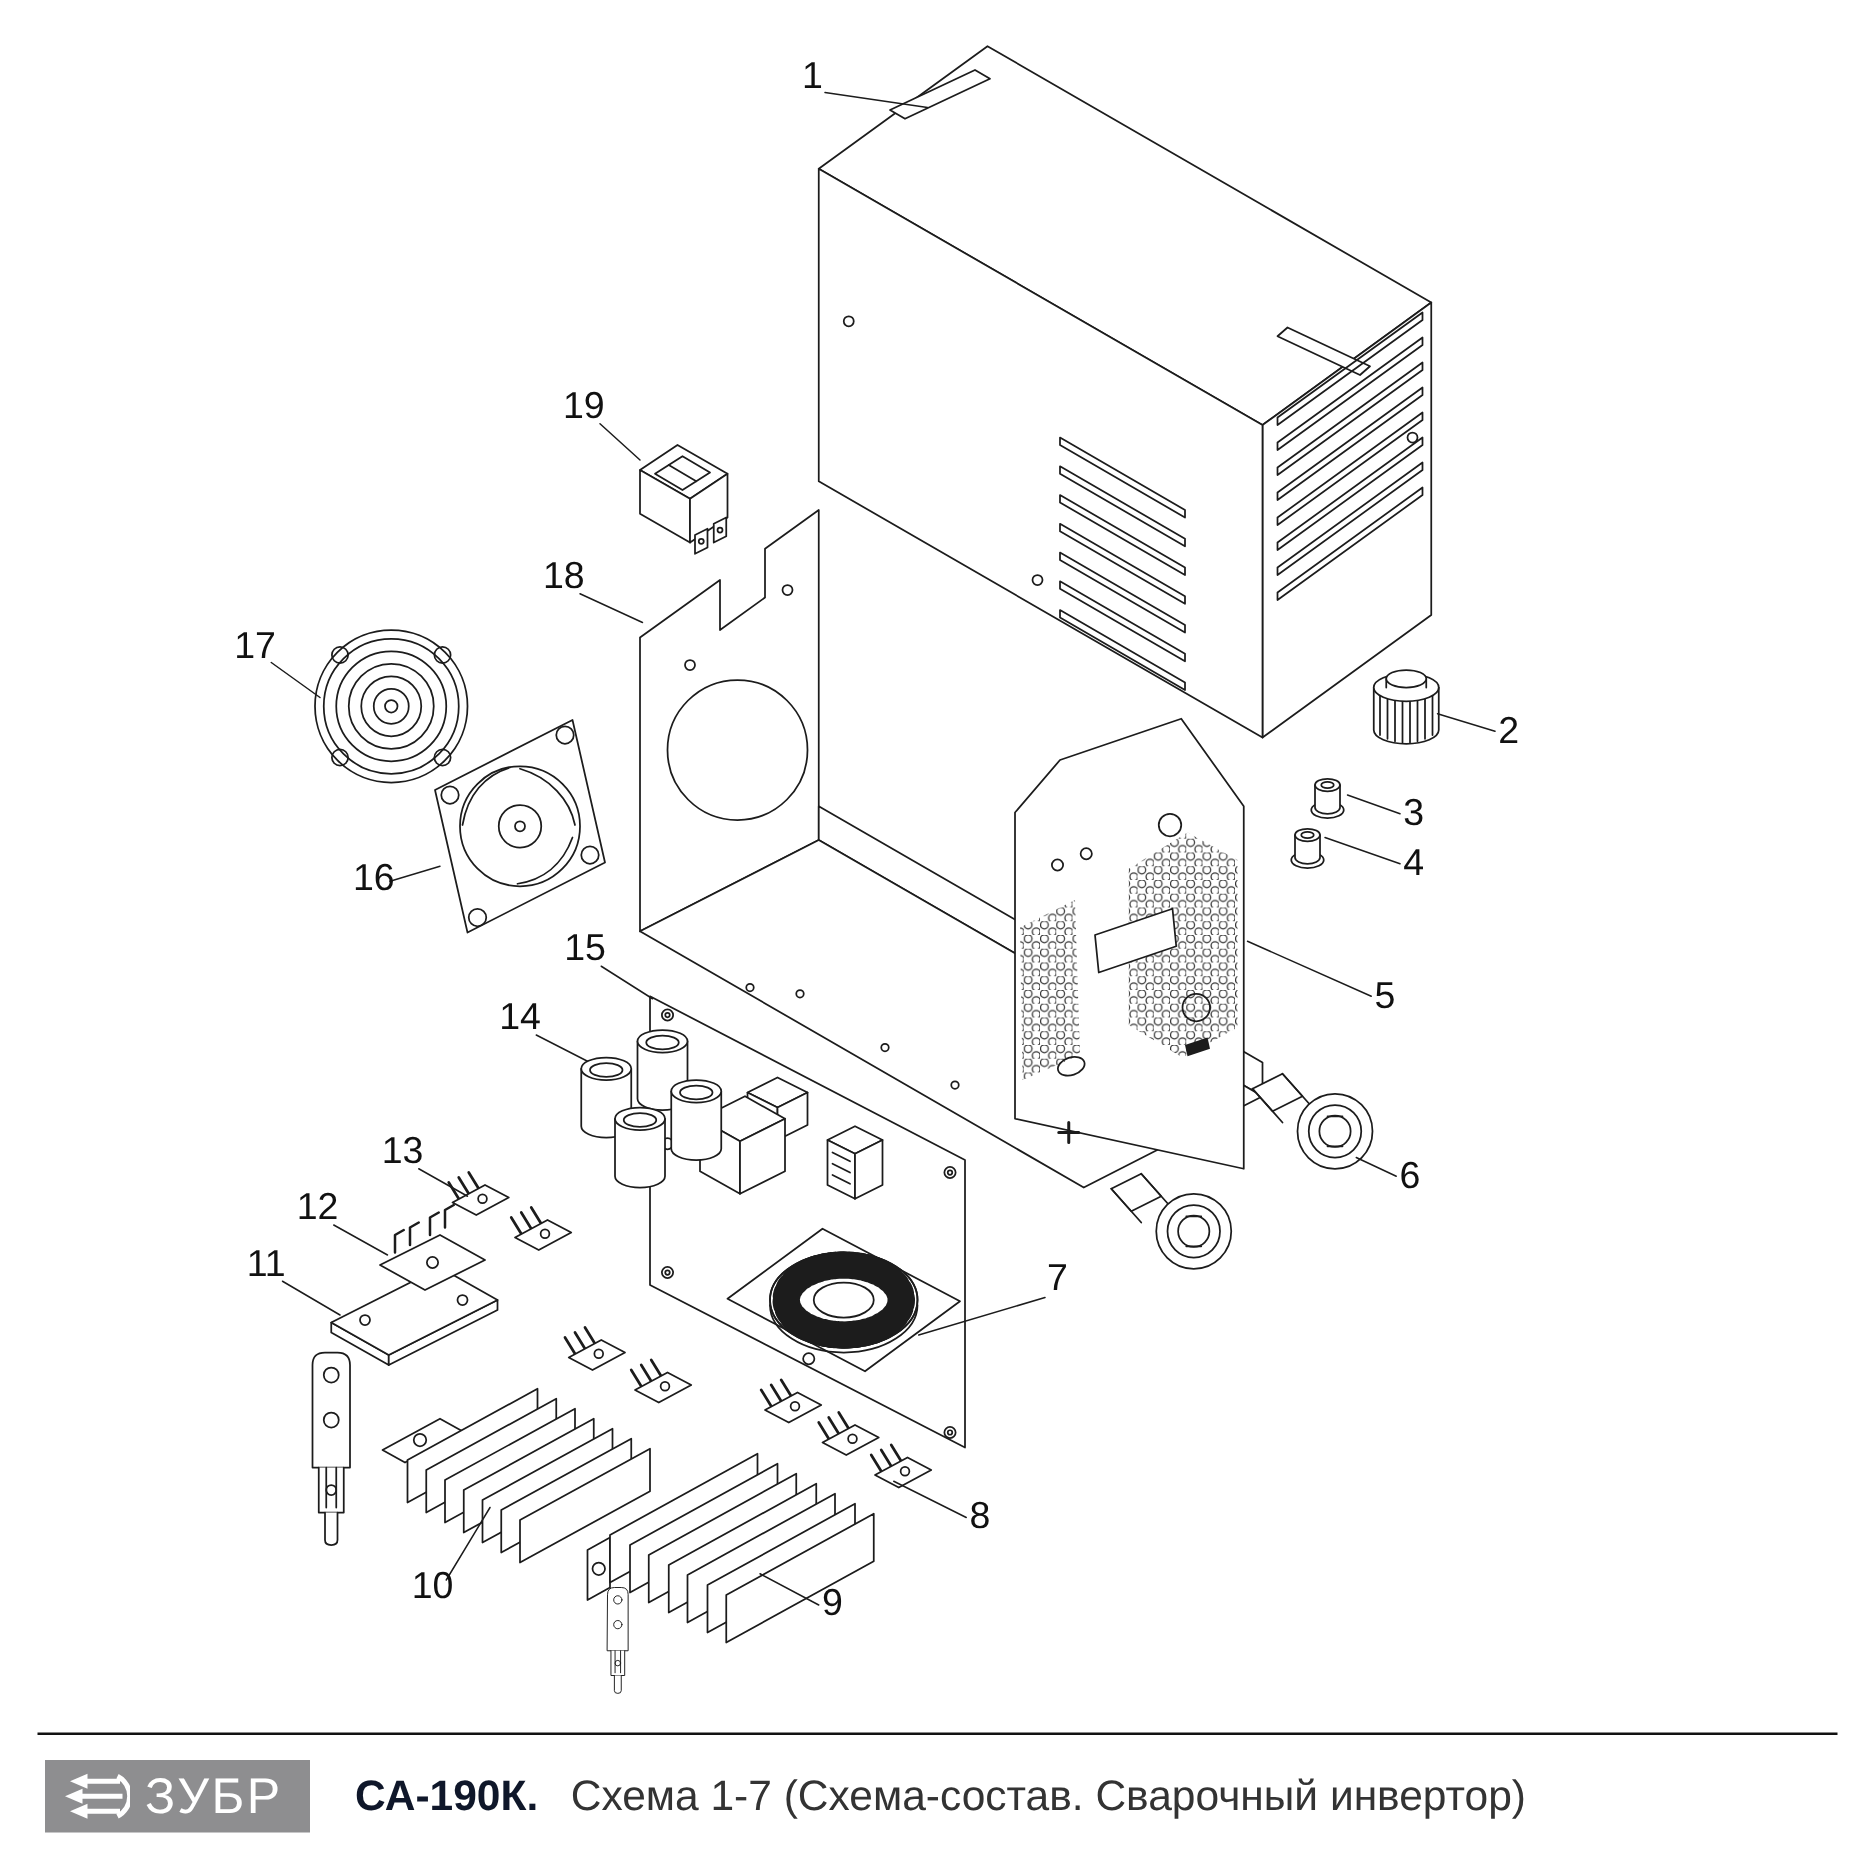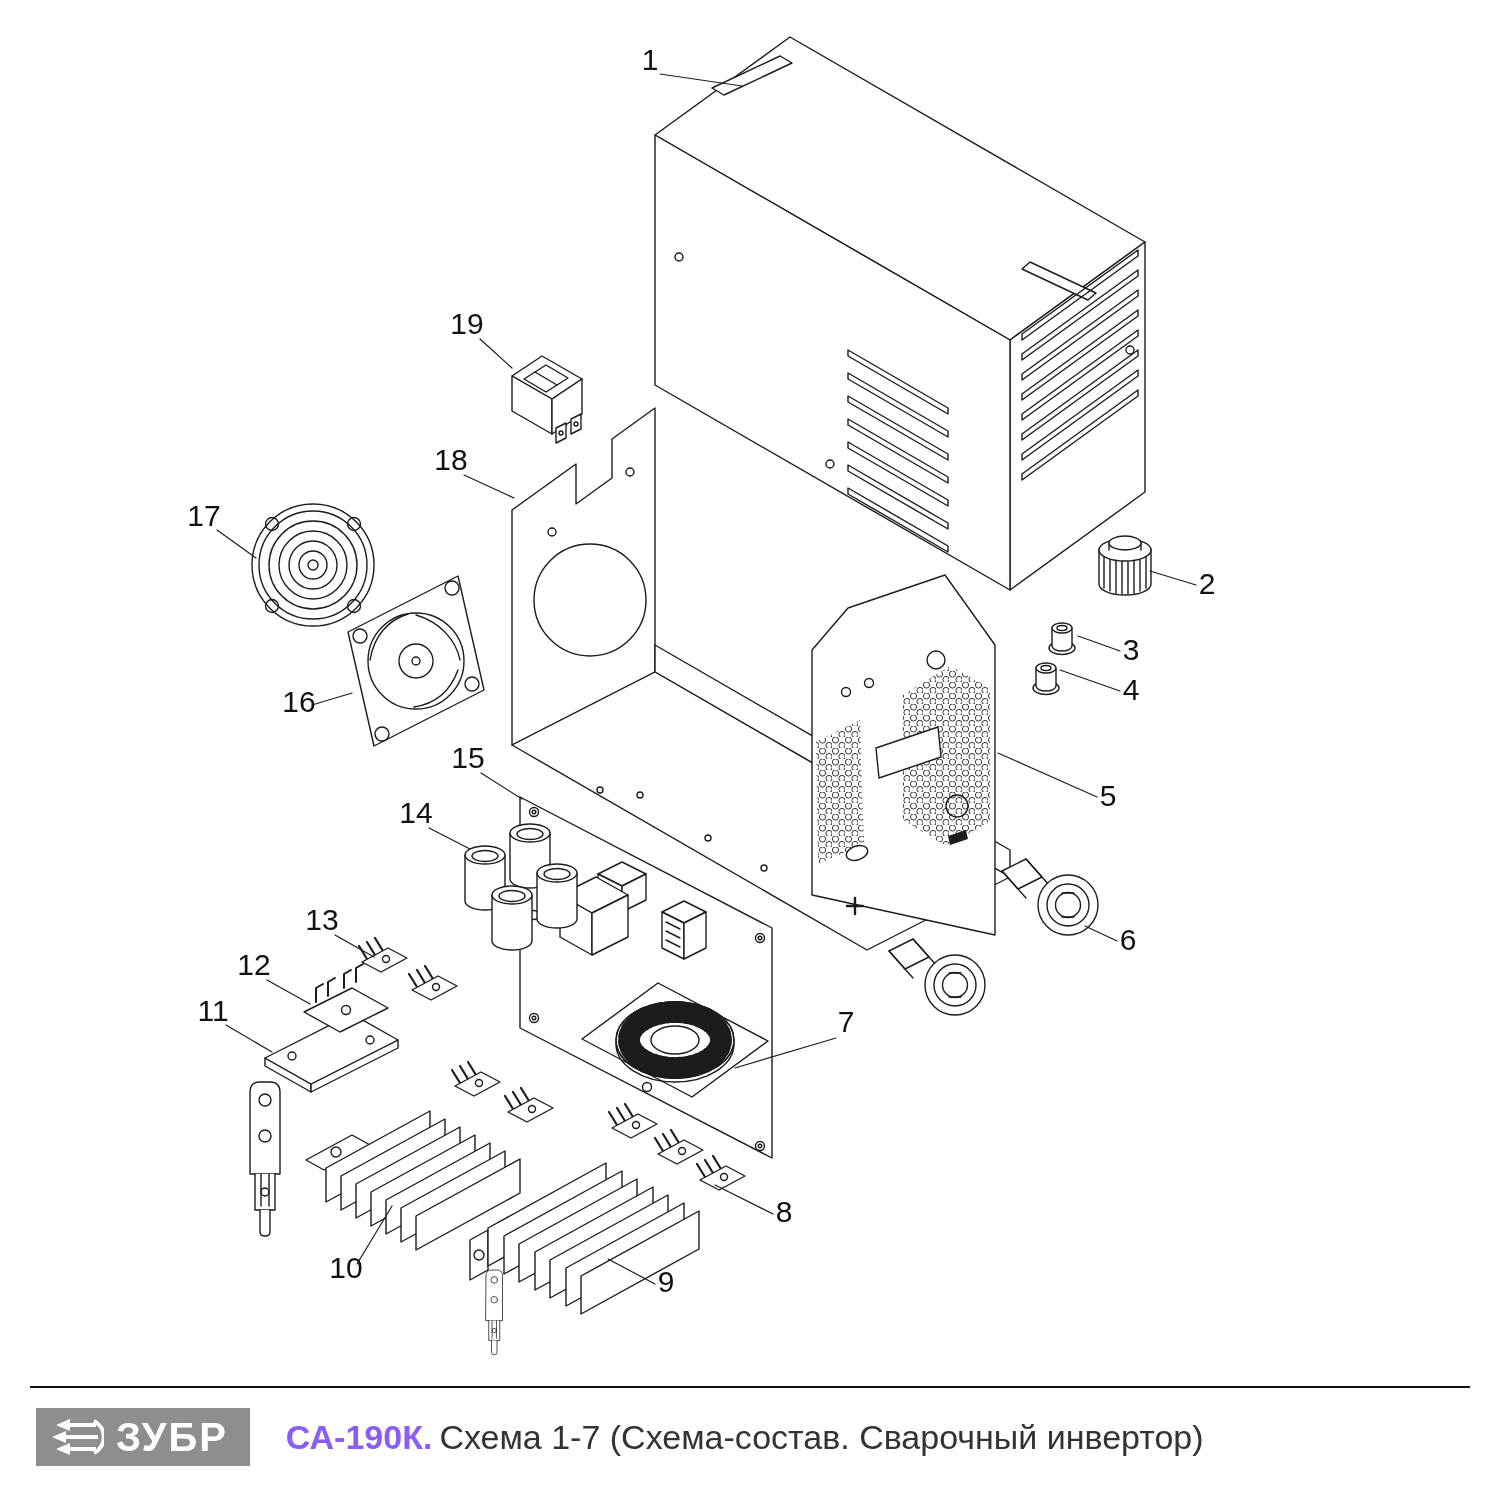--- a/index.html
+++ b/index.html
@@ -5,23 +5,23 @@
   html,body{margin:0;padding:0;}
   body{
     width:1500px;height:1500px;position:relative;background:#fff;
     font-family:"Liberation Sans", sans-serif;overflow:hidden;
   }
   svg.diagram{position:absolute;top:0;left:0;}
   .callout-num{font-size:30px;fill:#111;font-family:"Liberation Sans",sans-serif;}
   .footer-rule{position:absolute;top:1386px;left:30px;right:30px;border-top:2px solid #111;}
   .footer-row{position:absolute;top:1408px;left:36px;display:flex;align-items:center;gap:36px;}
   .logo{background:#8e8e90;height:58px;display:flex;align-items:center;gap:12px;padding:0 22px 0 14px;}
-  .logo-text{color:#fff;font-size:40px;font-weight:bold;letter-spacing:2px;line-height:1;}
+  .logo-text{color:#fff;font-size:40px;font-weight:normal;letter-spacing:2px;line-height:1;}
   .caption{font-size:34px;color:#333;white-space:nowrap;}
-  .model{font-weight:bold;color:#8b5cf6;margin-right:7px;}
+  .model{font-weight:bold;color:#0f172a;margin-right:26px;}
 </style>
 </head>
 <body>
 
 <svg class="diagram" width="1500" height="1390" viewBox="0 0 1500 1390">
   <defs>
     <pattern id="hexpat" width="13" height="11" patternUnits="userSpaceOnUse">
       <circle cx="3.5" cy="3" r="3.1" fill="none" stroke="#333" stroke-width="1"></circle>
       <circle cx="10" cy="8.5" r="3.1" fill="none" stroke="#333" stroke-width="1"></circle>
     </pattern>

